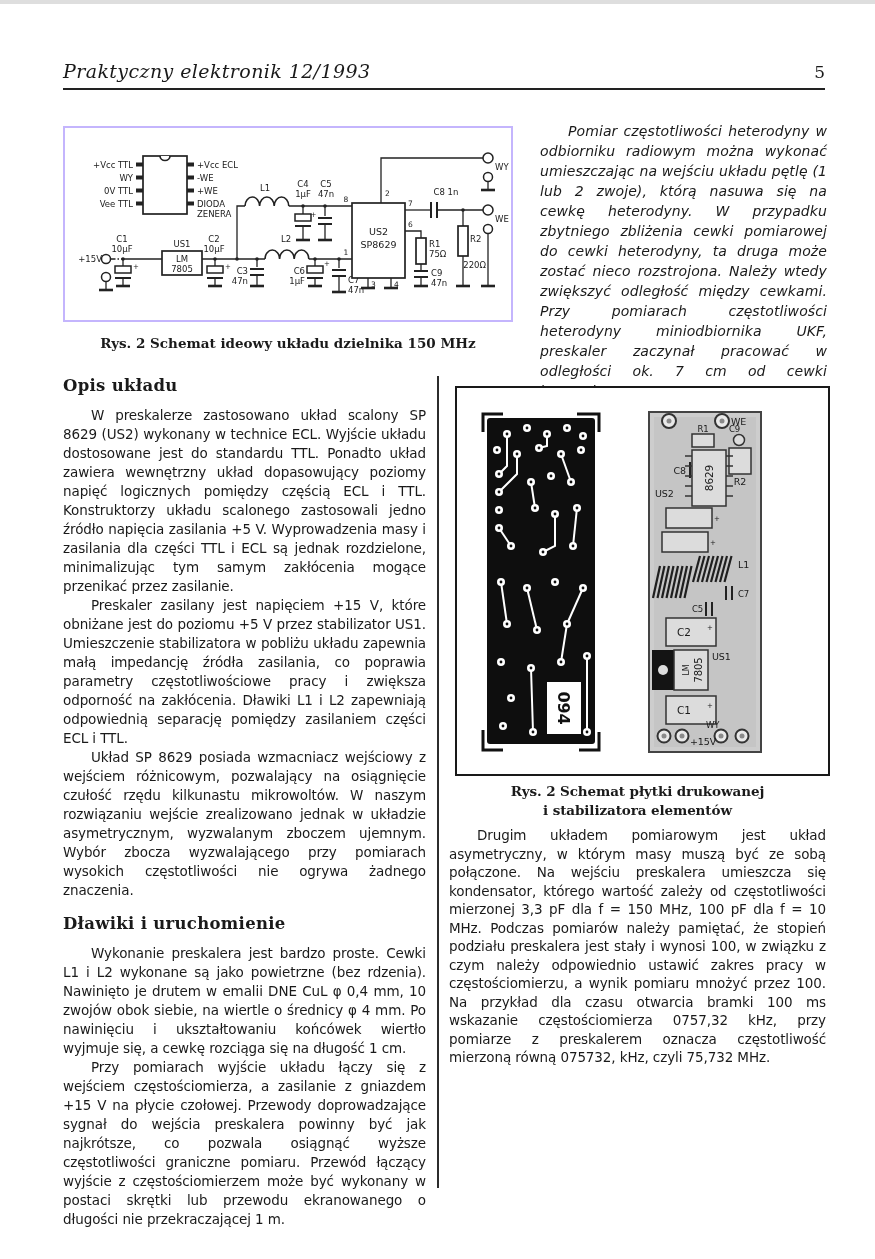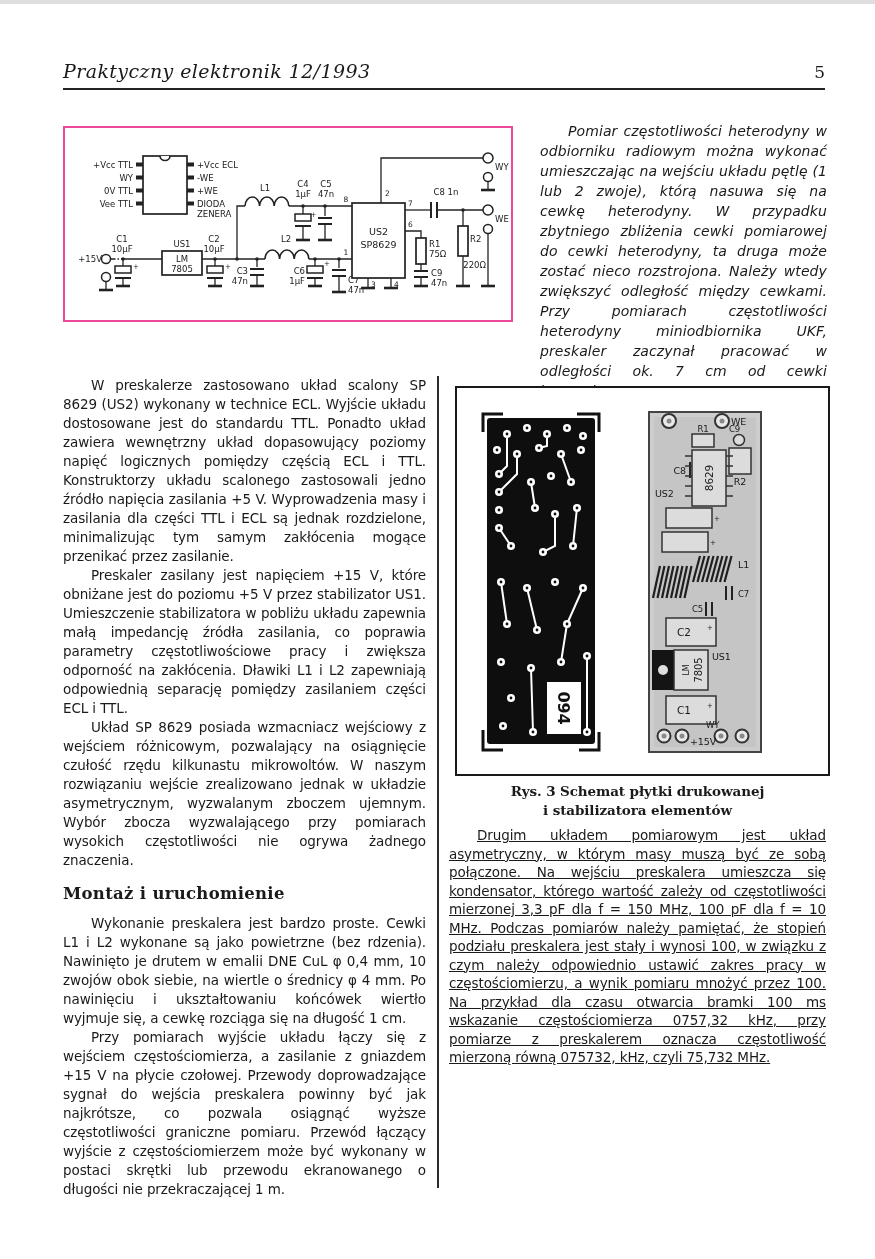--- a/index.html
+++ b/index.html
@@ -6,21 +6,21 @@
   .sheet{position:relative;width:875px;height:1259px;margin:4px auto;background:#ffffff;
          color:#1a1a1a;font-family:"DejaVu Sans",sans-serif;overflow:hidden;}
   
   .hdr{position:absolute;left:63px;top:56px;width:762px;border-bottom:2.2px solid #222;
        display:flex;justify-content:space-between;align-items:flex-end;padding-bottom:6px;}
   .journal{font-family:"DejaVu Serif","Liberation Serif",serif;font-style:italic;
            font-size:19px;letter-spacing:.4px;}
   .pageno{font-family:"DejaVu Serif","Liberation Serif",serif;font-size:17px;}
   
   .fig2{position:absolute;left:63px;top:122px;width:450px;height:196px;
-        border:2px solid #ec4899;box-sizing:border-box;background:#fff;}
+        border:2px solid #c4b5fd;box-sizing:border-box;background:#fff;}
   .fig2cap{position:absolute;left:63px;top:331px;width:450px;text-align:center;
            font-family:"DejaVu Serif","Liberation Serif",serif;font-weight:bold;font-size:13.5px;}
   
   .intro{position:absolute;left:540px;top:117px;width:287px;font-size:14px;line-height:20px;
          text-align:justify;letter-spacing:.1px;font-style:italic;}
   .intro p{margin:0;text-indent:30px;}
   
   .divider{position:absolute;left:437px;top:372px;width:1.5px;height:812px;background:#2c2c2c;}
   .lcol{position:absolute;left:63px;top:372px;width:363px;font-size:13.5px;line-height:19px;
         text-align:justify;letter-spacing:-.1px;}
@@ -29,21 +29,21 @@
   p.ind{margin:0;text-indent:28px;}
   p.noind{margin:0;}
   .lcol h2{font-family:"DejaVu Serif","Liberation Serif",serif;font-size:16.5px;font-weight:bold;
            margin:0 0 11px 0;letter-spacing:.3px;}
   .lcol h2.second{margin-top:14px;}
   
   .fig3{margin:10px 0 0 6px;width:375px;height:390px;border:2px solid #191919;
         box-sizing:border-box;background:#fff;}
   .fig3cap{margin-top:6px;text-align:center;font-family:"DejaVu Serif","Liberation Serif",serif;
            font-weight:bold;font-size:13.5px;line-height:19px;}
-  .rcol .gap{margin-top:6px;text-decoration:underline;}
+  .rcol .gap{margin-top:6px;}
   
   svg text{font-family:"DejaVu Sans",sans-serif;fill:#1a1a1a;}
   .w{stroke:#222;stroke-width:1.3;fill:none;}
   .wd{stroke:#222;stroke-width:1.3;fill:none;stroke-dasharray:5,2,1.5,2;}
   .cp{stroke:#222;stroke-width:2;fill:none;}
   .gb{stroke:#222;stroke-width:2.6;fill:none;}
   .bx{fill:#fff;stroke:#222;stroke-width:1.5;}
   .bx2{fill:#fff;stroke:#222;stroke-width:1.7;}
   .term{fill:#fff;stroke:#222;stroke-width:1.5;}
   .jd{fill:#222;}
@@ -272,32 +272,34 @@
         <circle class="jd" cx="172" cy="131" r="1.8"></circle>
           <circle class="jd" cx="192" cy="131" r="1.8"></circle>
         <circle class="jd" cx="250" cy="131" r="1.8"></circle>
           <circle class="jd" cx="274" cy="131" r="1.8"></circle>
         <circle class="jd" cx="238" cy="78" r="1.8"></circle>
           <circle class="jd" cx="260" cy="78" r="1.8"></circle>
         <circle class="jd" cx="398" cy="82" r="1.8"></circle>
       </g>
     </svg>
   </div>
+  <div class="fig2cap">Rys. 2 Schemat ideowy układu dzielnika 150 MHz</div>
 
   <div class="intro">
     <p class="ind">Pomiar częstotliwości heterodyny w odbiorniku radiowym można wykonać umieszczając na wejściu układu pętlę (1 lub 2 zwoje), którą nasuwa się na cewkę heterodyny. W przypadku zbytniego zbliżenia cewki pomiarowej do cewki heterodyny, ta druga może zostać nieco rozstrojona. Należy wtedy zwiększyć odległość między cewkami. Przy pomiarach częstotliwości heterodyny miniodbiornika UKF, preskaler zaczynał pracować w odległości ok. 7 cm od cewki heterodyny.</p>
   </div>
 
   <div class="divider"></div>
 
   <div class="lcol">
+    <h2>Opis układu</h2>
     <p class="ind">W preskalerze zastosowano układ scalony SP 8629 (US2) wykonany w technice ECL. Wyjście układu dostosowane jest do standardu TTL. Ponadto układ zawiera wewnętrzny układ dopasowujący poziomy napięć logicznych pomiędzy częścią ECL i TTL. Konstruktorzy układu scalonego zastosowali jedno źródło napięcia zasilania +5 V. Wyprowadzenia masy i zasilania dla części TTL i ECL są jednak rozdzielone, minimalizując tym samym zakłócenia mogące przenikać przez zasilanie.</p>
     <p class="ind">Preskaler zasilany jest napięciem +15 V, które obniżane jest do poziomu +5 V przez stabilizator US1. Umieszczenie stabilizatora w pobliżu układu zapewnia małą impedancję źródła zasilania, co poprawia parametry częstotliwościowe pracy i zwiększa odporność na zakłócenia. Dławiki L1 i L2 zapewniają odpowiednią separację pomiędzy zasilaniem części ECL i TTL.</p>
     <p class="ind">Układ SP 8629 posiada wzmacniacz wejściowy z wejściem różnicowym, pozwalający na osiągnięcie czułość rzędu kilkunastu mikrowoltów. W naszym rozwiązaniu wejście zrealizowano jednak w układzie asymetrycznym, wyzwalanym zboczem ujemnym. Wybór zbocza wyzwalającego przy pomiarach wysokich częstotliwości nie ogrywa żadnego znaczenia.</p>
-    <h2 class="second">Montaż i uruchomienie</h2>
+    <h2 class="second">Dławiki i uruchomienie</h2>
     <p class="ind">Wykonanie preskalera jest bardzo proste. Cewki L1 i L2 wykonane są jako powietrzne (bez rdzenia). Nawinięto je drutem w emalii DNE CuL φ 0,4 mm, 10 zwojów obok siebie, na wiertle o średnicy φ 4 mm. Po nawinięciu i ukształtowaniu końcówek wiertło wyjmuje się, a cewkę rozciąga się na długość 1 cm.</p>
     <p class="ind">Przy pomiarach wyjście układu łączy się z wejściem częstościomierza, a zasilanie z gniazdem +15 V na płycie czołowej. Przewody doprowadzające sygnał do wejścia preskalera powinny być jak najkrótsze, co pozwala osiągnąć wyższe częstotliwości graniczne pomiaru. Przewód łączący wyjście z częstościomierzem może być wykonany w postaci skrętki lub przewodu ekranowanego o długości nie przekraczającej 1 m.</p>
   </div>
 
   <div class="rcol">
 
     <div class="fig3">
       <svg width="371" height="386" viewBox="0 0 371 386">
 
         <g stroke="#111" stroke-width="3" fill="none">
@@ -583,20 +585,20 @@
           <circle class="bpad" cx="264" cy="348" r="6.5"></circle>
             <circle class="bdot" cx="264" cy="348" r="2.5"></circle>
           <circle class="bpad" cx="285" cy="348" r="6.5"></circle>
             <circle class="bdot" cx="285" cy="348" r="2.5"></circle>
           <text class="pt" x="233" y="357">+15V</text>
           <text class="pt8" x="249" y="340">WY</text>
         </g>
       </svg>
     </div>
     <div class="fig3cap">
-      <div>Rys. 3 Schemat płytki drukowanej</div>
+      <div>Rys. 2 Schemat płytki drukowanej</div>
       <div>i stabilizatora elementów</div>
     </div>
 
     <p class="ind gap">Drugim układem pomiarowym jest układ asymetryczny, w którym masy muszą być ze sobą połączone. Na wejściu preskalera umieszcza się kondensator, którego wartość zależy od częstotliwości mierzonej 3,3 pF dla f = 150 MHz, 100 pF dla f = 10 MHz. Podczas pomiarów należy pamiętać, że stopień podziału preskalera jest stały i wynosi 100, w związku z czym należy odpowiednio ustawić zakres pracy w częstościomierzu, a wynik pomiaru mnożyć przez 100. Na przykład dla czasu otwarcia bramki 100 ms wskazanie częstościomierza 0757,32 kHz, przy pomiarze z preskalerem oznacza częstotliwość mierzoną równą 075732, kHz, czyli 75,732 MHz.</p>
   </div>
 
 </div>
 
 </body></html>

